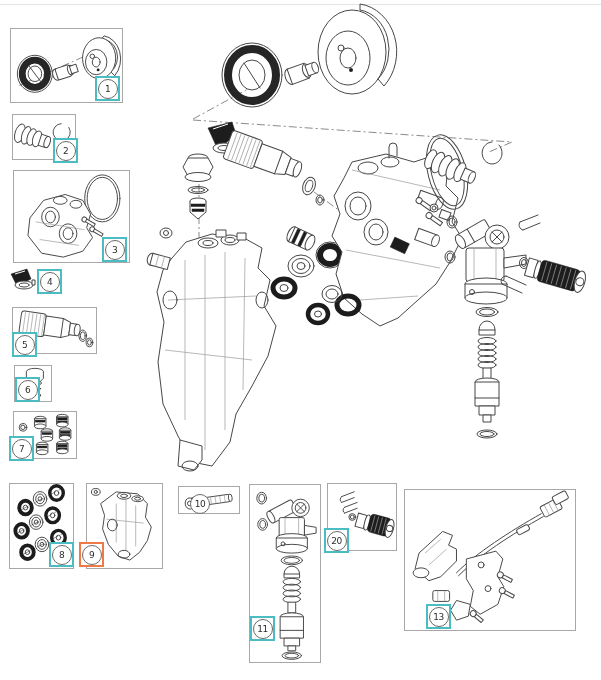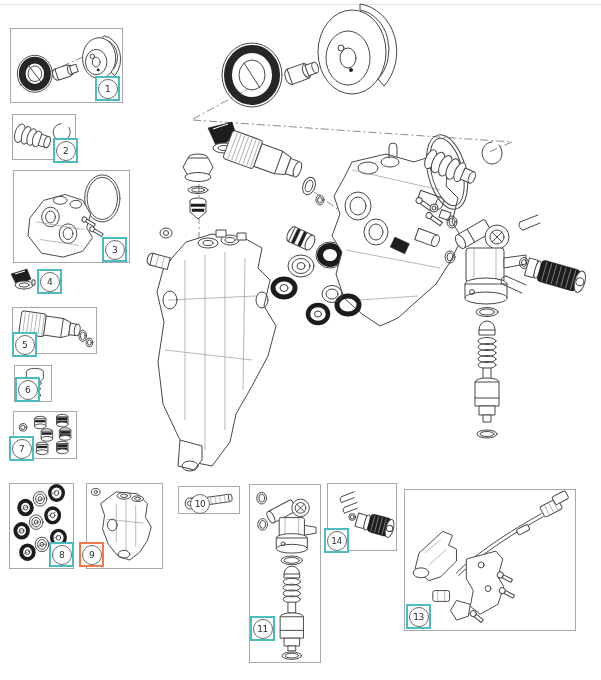--- a/index.html
+++ b/index.html
@@ -581,18 +581,18 @@
   <div class="callout" style="left:79px;top:542px" data-style="orange">
       <span class="num">9</span>
     </div>
   <div class="callout" style="left:180px;top:494px" data-style="plain">
       <span class="num">10</span>
     </div>
   <div class="callout" style="left:250px;top:616px" data-style="teal">
       <span class="num">11</span>
     </div>
   <div class="callout" style="left:324px;top:528px" data-style="teal">
-      <span class="num">14</span>
-    </div>
-  <div class="callout" style="left:406px;top:604px" data-style="teal">
+      <span class="num">20</span>
+    </div>
+  <div class="callout" style="left:426px;top:604px" data-style="teal">
       <span class="num">13</span>
     </div>
 </div>
 
 </body></html>

